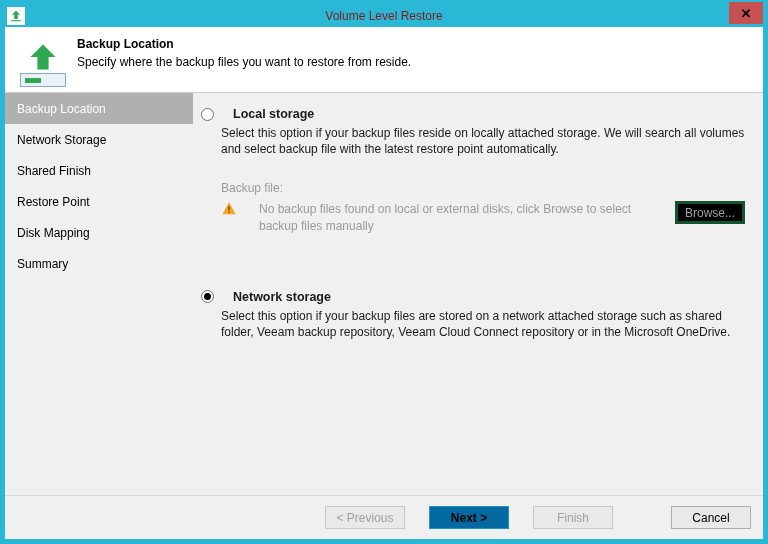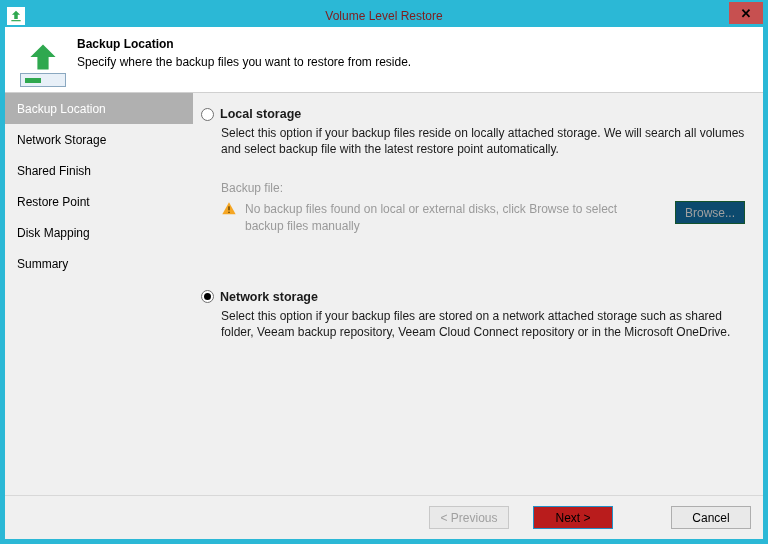--- a/index.html
+++ b/index.html
@@ -16,34 +16,34 @@
   .drive-shape { width: 46px; height: 14px; border: 1px solid #8aa8c0; background: #e8f0f8; margin-top: 2px; position: relative; }
   .drive-shape::after { content: ""; position: absolute; left: 4px; top: 4px; width: 16px; height: 5px; background: #2fa84f; }
   .header-text h3 { font-size: 12px; font-weight: bold; color: #000; margin-top: 2px; }
   .header-text p { font-size: 12px; color: #000; margin-top: 4px; }
   .body { flex: 1; display: flex; }
   .sidebar { width: 188px; background: #f0f0f0; padding-top: 0; }
   .sidebar .item { height: 31px; display: flex; align-items: center; padding-left: 12px; font-size: 12px; color: #000; cursor: pointer; }
   .sidebar .item.active { background: #b0b0b0; color: #fff; }
   .main { flex: 1; background: #f0f0f0; padding: 14px 18px 0 8px; font-size: 12px; color: #1a1a1a; }
   .option { margin-bottom: 24px; }
-  .opt-row { display: flex; align-items: center; gap: 6px; }
+  .opt-row { display: flex; align-items: center; gap: 19px; }
   .radio { width: 13px; height: 13px; border: 1px solid #707070; border-radius: 50%; background: #fff; display: inline-flex; align-items: center; justify-content: center; cursor: pointer; flex-shrink:0;}
   .radio.checked::after { content: ""; width: 7px; height: 7px; border-radius: 50%; background: #000; }
   .opt-title { font-weight: bold; font-size: 12.5px; }
   .opt-desc { margin: 4px 0 0 20px; line-height: 1.35; color: #1a1a1a; }
   .backup-file-label { margin: 24px 0 0 20px; color: #9a9a9a; }
-  .backup-row { margin: 6px 0 0 20px; display: flex; align-items: flex-start; gap: 8px; }
+  .backup-row { margin: 6px 0 0 20px; display: flex; align-items: flex-start; gap: 22px; }
   .warn-icon { width: 16px; height: 16px; flex-shrink: 0; }
   .backup-msg { color: #9a9a9a; flex: 1; line-height: 1.35; padding-right:8px;}
-  .browse-btn { width: 70px; height: 23px; border: 1px solid #14532d; background: #0c4a6e; color: #a0a0a0; font-size: 12px; cursor: default; flex-shrink:0;}
+  .browse-btn { width: 70px; height: 23px; border: 3px solid #14532d; background: #000000; color: #a0a0a0; font-size: 12px; cursor: default; flex-shrink:0;}
   .footer { height: 44px; border-top: 1px solid #d8d8d8; display: flex; align-items: center; justify-content: flex-end; gap: 24px; padding-right: 12px; background: #f0f0f0; }
   .footer button { width: 80px; height: 23px; border: 1px solid #aeaeae; background: #e9e9e9; font-size: 12px; color: #000; cursor: pointer; }
   .footer button.disabled { color: #a0a0a0; border-color: #c8c8c8; cursor: default; }
-  .footer button.primary { border: 1px solid #2390c7; background: #b91c1c; }
+  .footer button.primary { border: 1px solid #2390c7; background: #0369a1; font-weight: bold; }
   .footer .gap { width: 10px; }
 </style>
 </head>
 <body>
 
 <div class="window">
   <div class="titlebar">
     <div class="icon">
       <svg viewBox="0 0 24 24">
           <path fill="#2fa84f" d="M12 3 L5 10 H9 V17 H15 V10 H19 Z"></path>
@@ -114,16 +114,17 @@
           <span class="opt-title">Network storage</span>
         </div>
         <div class="opt-desc">Select this option if your backup files are stored on a network attached storage such as shared folder, Veeam backup repository, Veeam Cloud Connect repository or in the Microsoft OneDrive.</div>
       </div>
     </div>
   </div>
 
   <div class="footer">
     <button class="disabled">&lt; Previous</button>
     <button class="primary">Next &gt;</button>
+    <button class="disabled">Finish</button>
     <span class="gap"></span>
     <button>Cancel</button>
   </div>
 </div>
 
 </body></html>

